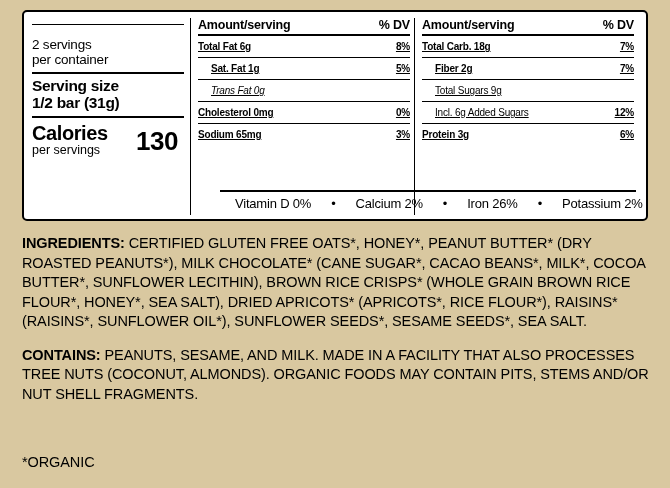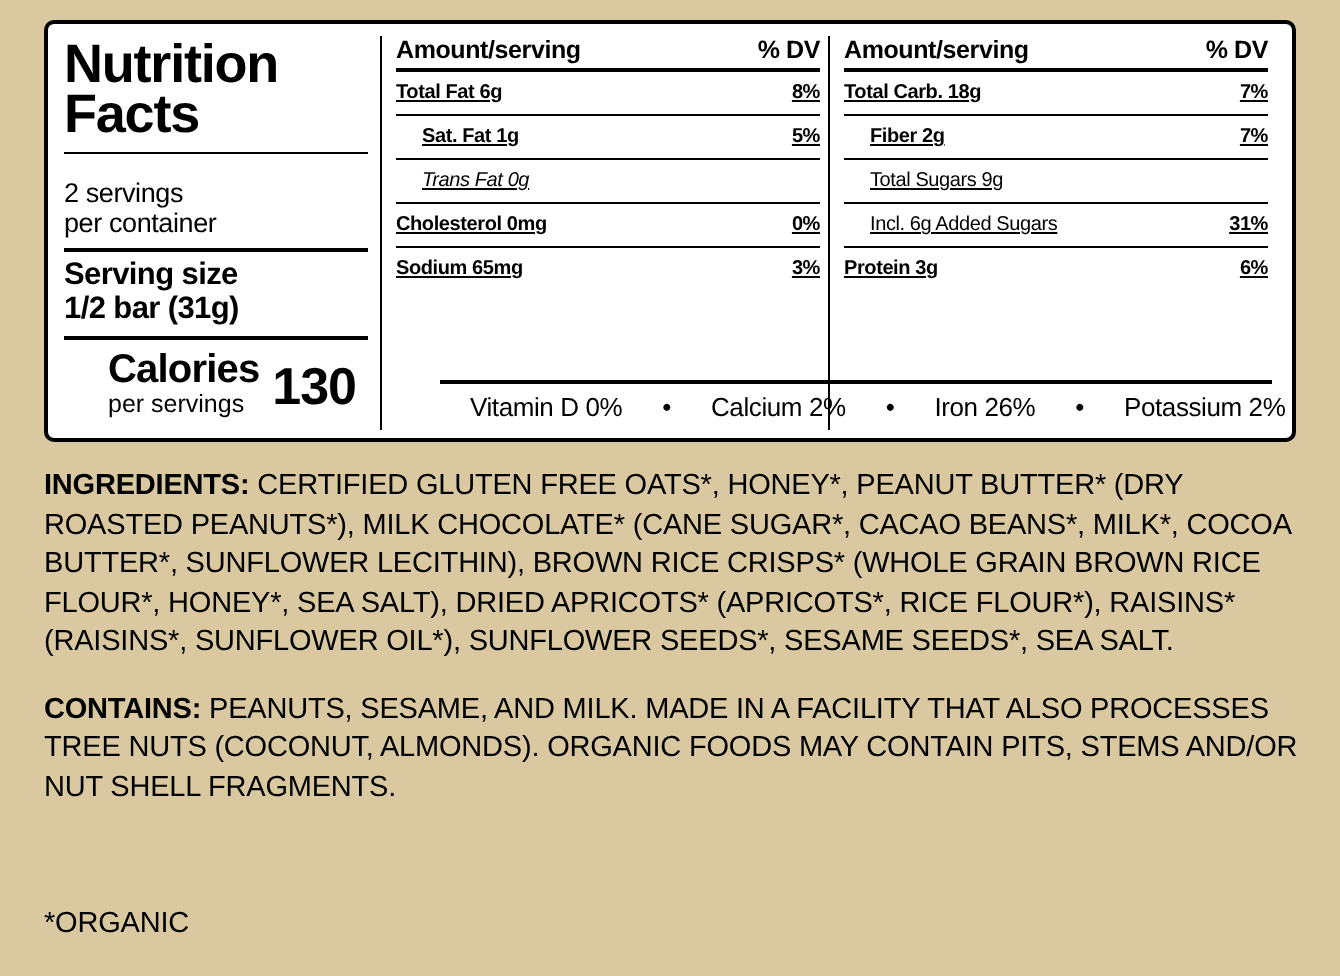--- a/index.html
+++ b/index.html
@@ -73,21 +73,20 @@
     font-weight: bold;
     font-size: 15.5px;
     line-height: 17px;
     letter-spacing: -0.3px;
   }
   .nf-cal-row {
     display: flex;
     align-items: flex-end;
     justify-content: space-between;
     margin-top: 2px;
-    margin-left: 22px;
   }
   .nf-cal-label {
     line-height: 1;
   }
   .nf-cal-label .big {
     display: block;
     font-weight: bold;
     font-size: 20px;
     letter-spacing: -0.4px;
   }
@@ -200,21 +199,20 @@
   }
 </style>
 </head>
 <body>
 
 <div class="page">
 
   <div class="nf-panel">
 
     <div class="nf-left">
-      <div class="nf-title">Nutrition Facts</div>
       <div class="rule-thin"></div>
       <div class="nf-servings">
         <div>2 servings</div>
         <div>per container</div>
       </div>
       <div class="rule-med"></div>
       <div class="nf-serving-size">
         <div>Serving size</div>
         <div>1/2 bar (31g)</div>
       </div>
@@ -272,21 +270,21 @@
       <div class="nf-row bold">
         <span class="nm indent1">Fiber 2g</span>
         <span class="dv">7%</span>
       </div>
       <div class="nf-row">
         <span class="nm indent1">Total Sugars 9g</span>
         <span class="dv"></span>
       </div>
       <div class="nf-row">
         <span class="nm indent2">Incl. 6g Added Sugars</span>
-        <span class="dv">31%</span>
+        <span class="dv">12%</span>
       </div>
       <div class="nf-row bold">
         <span class="nm">Protein 3g</span>
         <span class="dv">6%</span>
       </div>
       <div class="nf-spacer"></div>
     </div>
 
     <div class="nf-micros">
       <span>Vitamin D 0%</span><span class="dot">•</span><span>Calcium 2%</span><span class="dot">•</span><span>Iron 26%</span><span class="dot">•</span><span>Potassium 2%</span>

